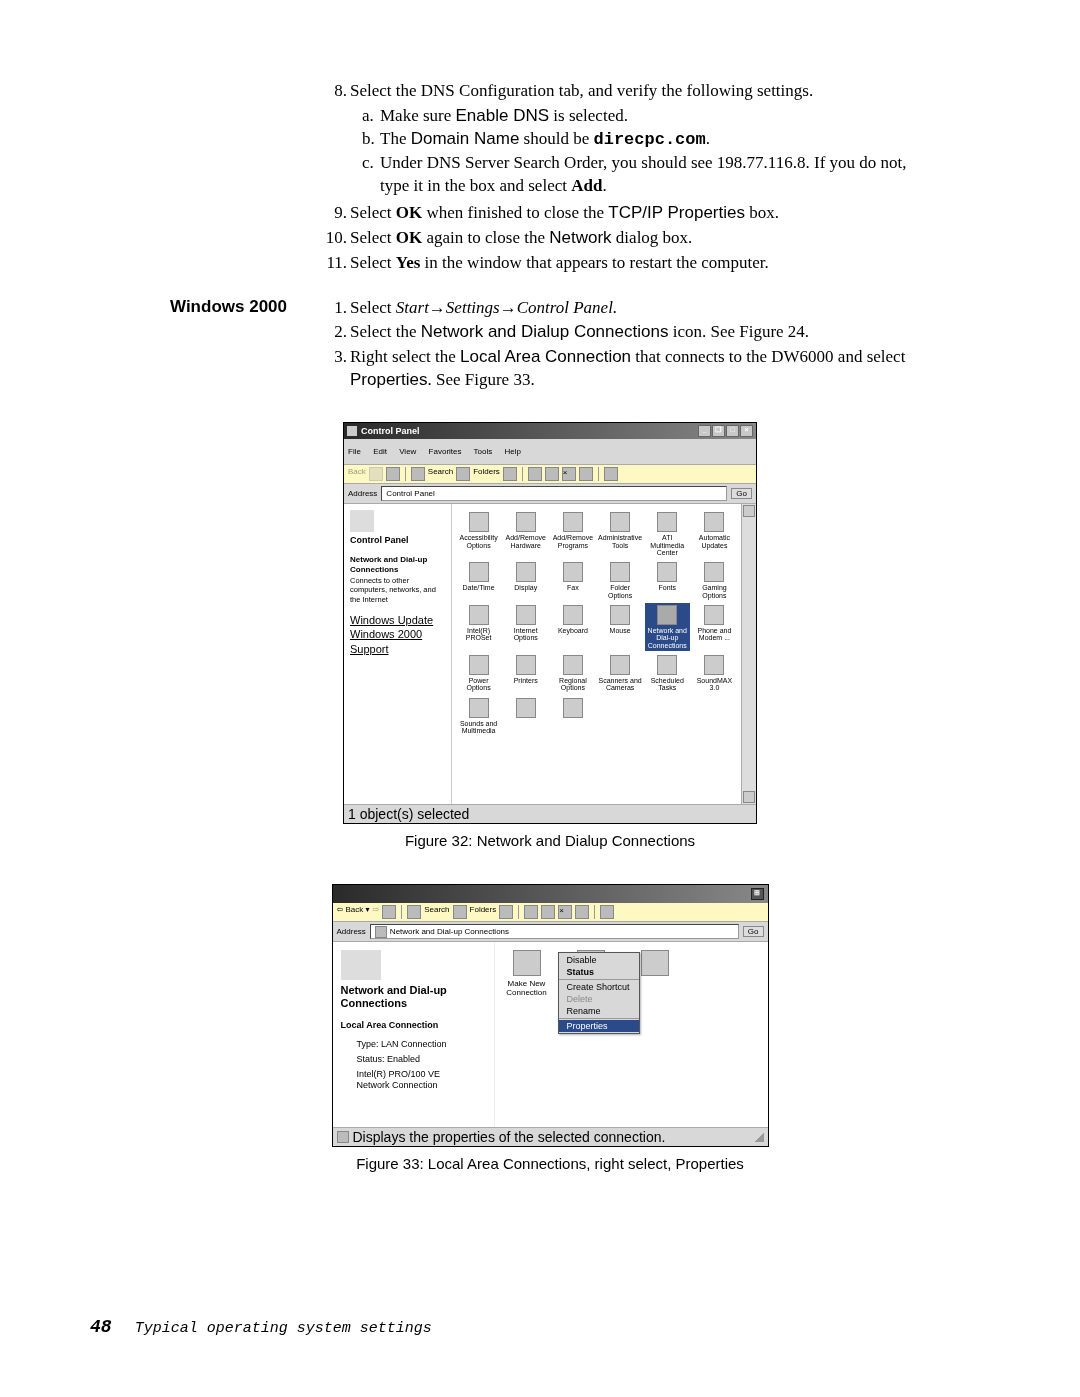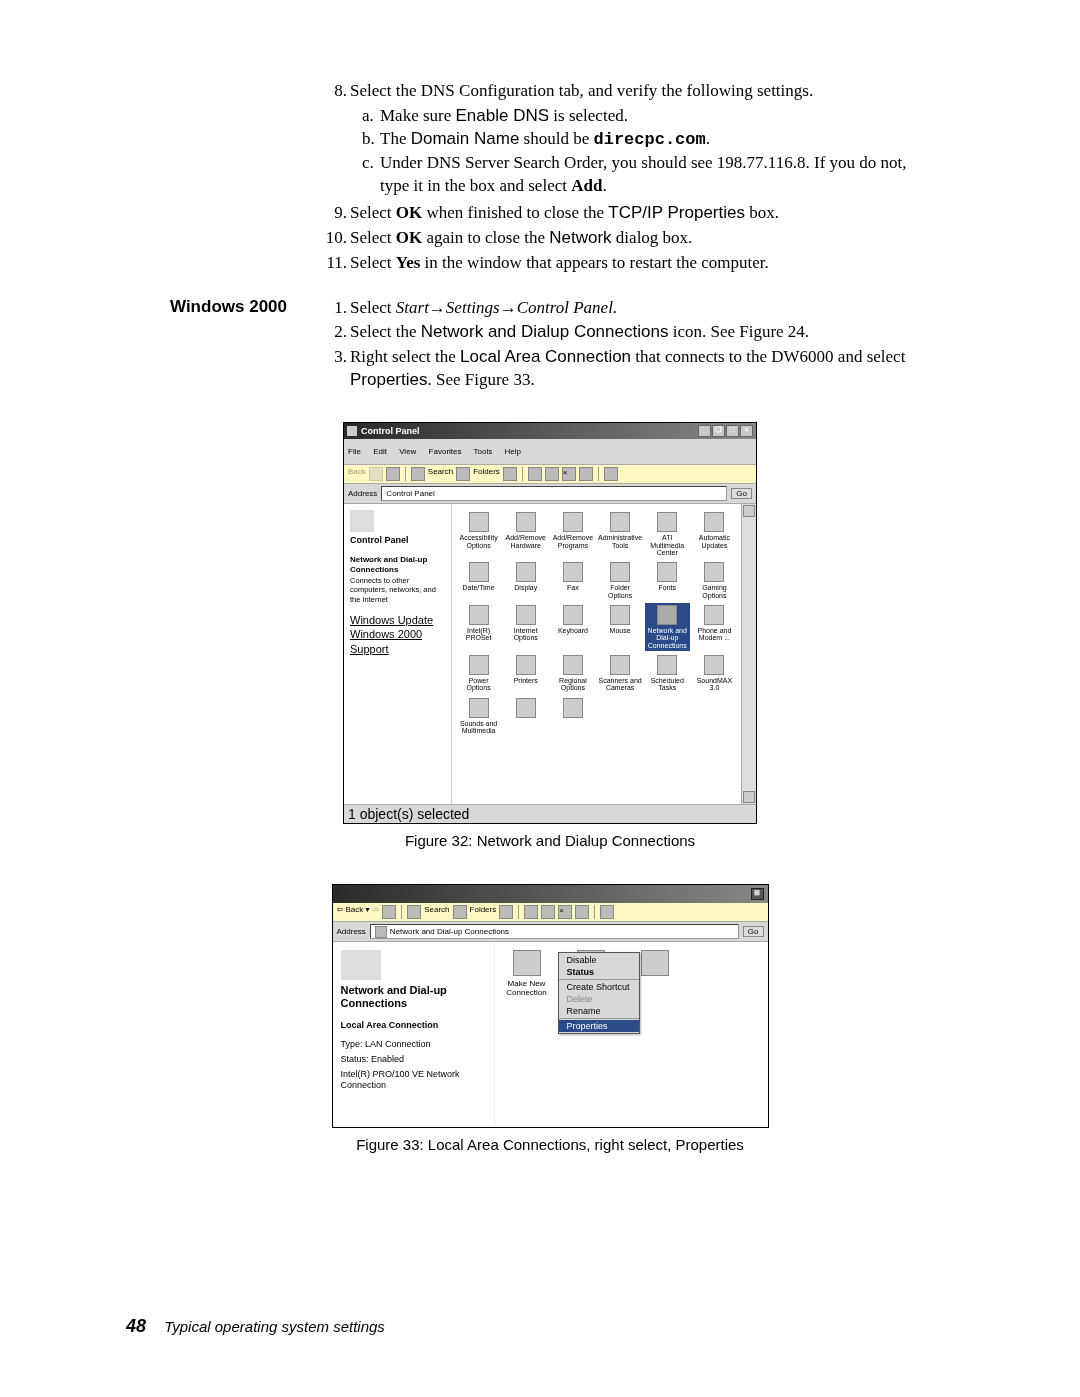--- a/index.html
+++ b/index.html
@@ -180,21 +180,21 @@
   .fig33-side {
     width: 145px;
     padding: 8px;
     font-size: 9px;
     line-height: 1.3;
     border-right: 1px solid #eee;
   }
   .fig33-logo { width: 40px; height: 30px; background: #ddd; margin-bottom: 4px; }
   .fig33-title { font-weight: bold; font-size: 11px; margin-bottom: 10px; line-height: 1.15; }
   .fig33-sub { font-weight: bold; font-size: 9px; margin-bottom: 8px; }
-  .fig33-info { font-size: 9px; margin: 3px 0; }
+  .fig33-info { font-size: 9px; margin: 3px 16px; }
   .fig33-main { flex: 1; padding: 8px; display: flex; gap: 16px; align-items: flex-start; font-size: 8px; }
   .fig33-item { text-align: center; width: 48px; }
   .fig33-ico { width: 26px; height: 24px; background: #ccc; margin: 0 auto 3px auto; border: 1px solid #888; }
   .fig33-item.sel .lbl { background: #2a4a8a; color: #fff; padding: 0 1px; display: inline-block; }
   .ctx-menu {
     position: absolute;
     left: 225px;
     top: 10px;
     width: 80px;
     background: #d8d8d8;
@@ -208,24 +208,23 @@
   .ctx-menu .sel { background: #2a4a8a; color: #fff; }
   .ctx-sep { border-top: 1px solid #999; margin: 1px 0; padding: 0 !important; height: 0; }
   .fig33 .statusbar { display: flex; align-items: center; gap: 4px; }
   .resize-grip { margin-left: auto; width: 10px; height: 10px; background: linear-gradient(135deg, transparent 50%, #999 50%); }
 
   
   .footer {
     position: absolute;
     left: 90px;
     bottom: 60px;
-    font-family: Liberation Sans, sans-serif;
+    font-family: Liberation Mono, monospace;
     font-size: 15px;
     font-style: italic;
-    margin-left: 36px;
   }
   .footer .pn { font-weight: bold; font-style: italic; font-size: 18px; margin-right: 14px; }
 </style>
 </head>
 <body>
 
 <div class="page">
 
   <ol class="ol-main">
     <li>
@@ -505,20 +504,25 @@
         <div>Disable</div>
         <div class="bold">Status</div>
         <div class="ctx-sep"></div>
         <div>Create Shortcut</div>
         <div class="dis">Delete</div>
         <div>Rename</div>
         <div class="ctx-sep"></div>
         <div class="sel">Properties</div>
       </div>
     </div>
+    <div class="statusbar">
+      <div class="tool-ico" style="width:10px;height:10px"></div>
+      <span>Displays the properties of the selected connection.</span>
+      <div class="resize-grip"></div>
+    </div>
   </div>
   <div class="fig-caption">Figure 33:  Local Area Connections, right select, Properties</div>
 
 </div>
 
 <div class="footer">
   <span class="pn">48</span>
   <span>Typical operating system settings</span>
 </div>
 

